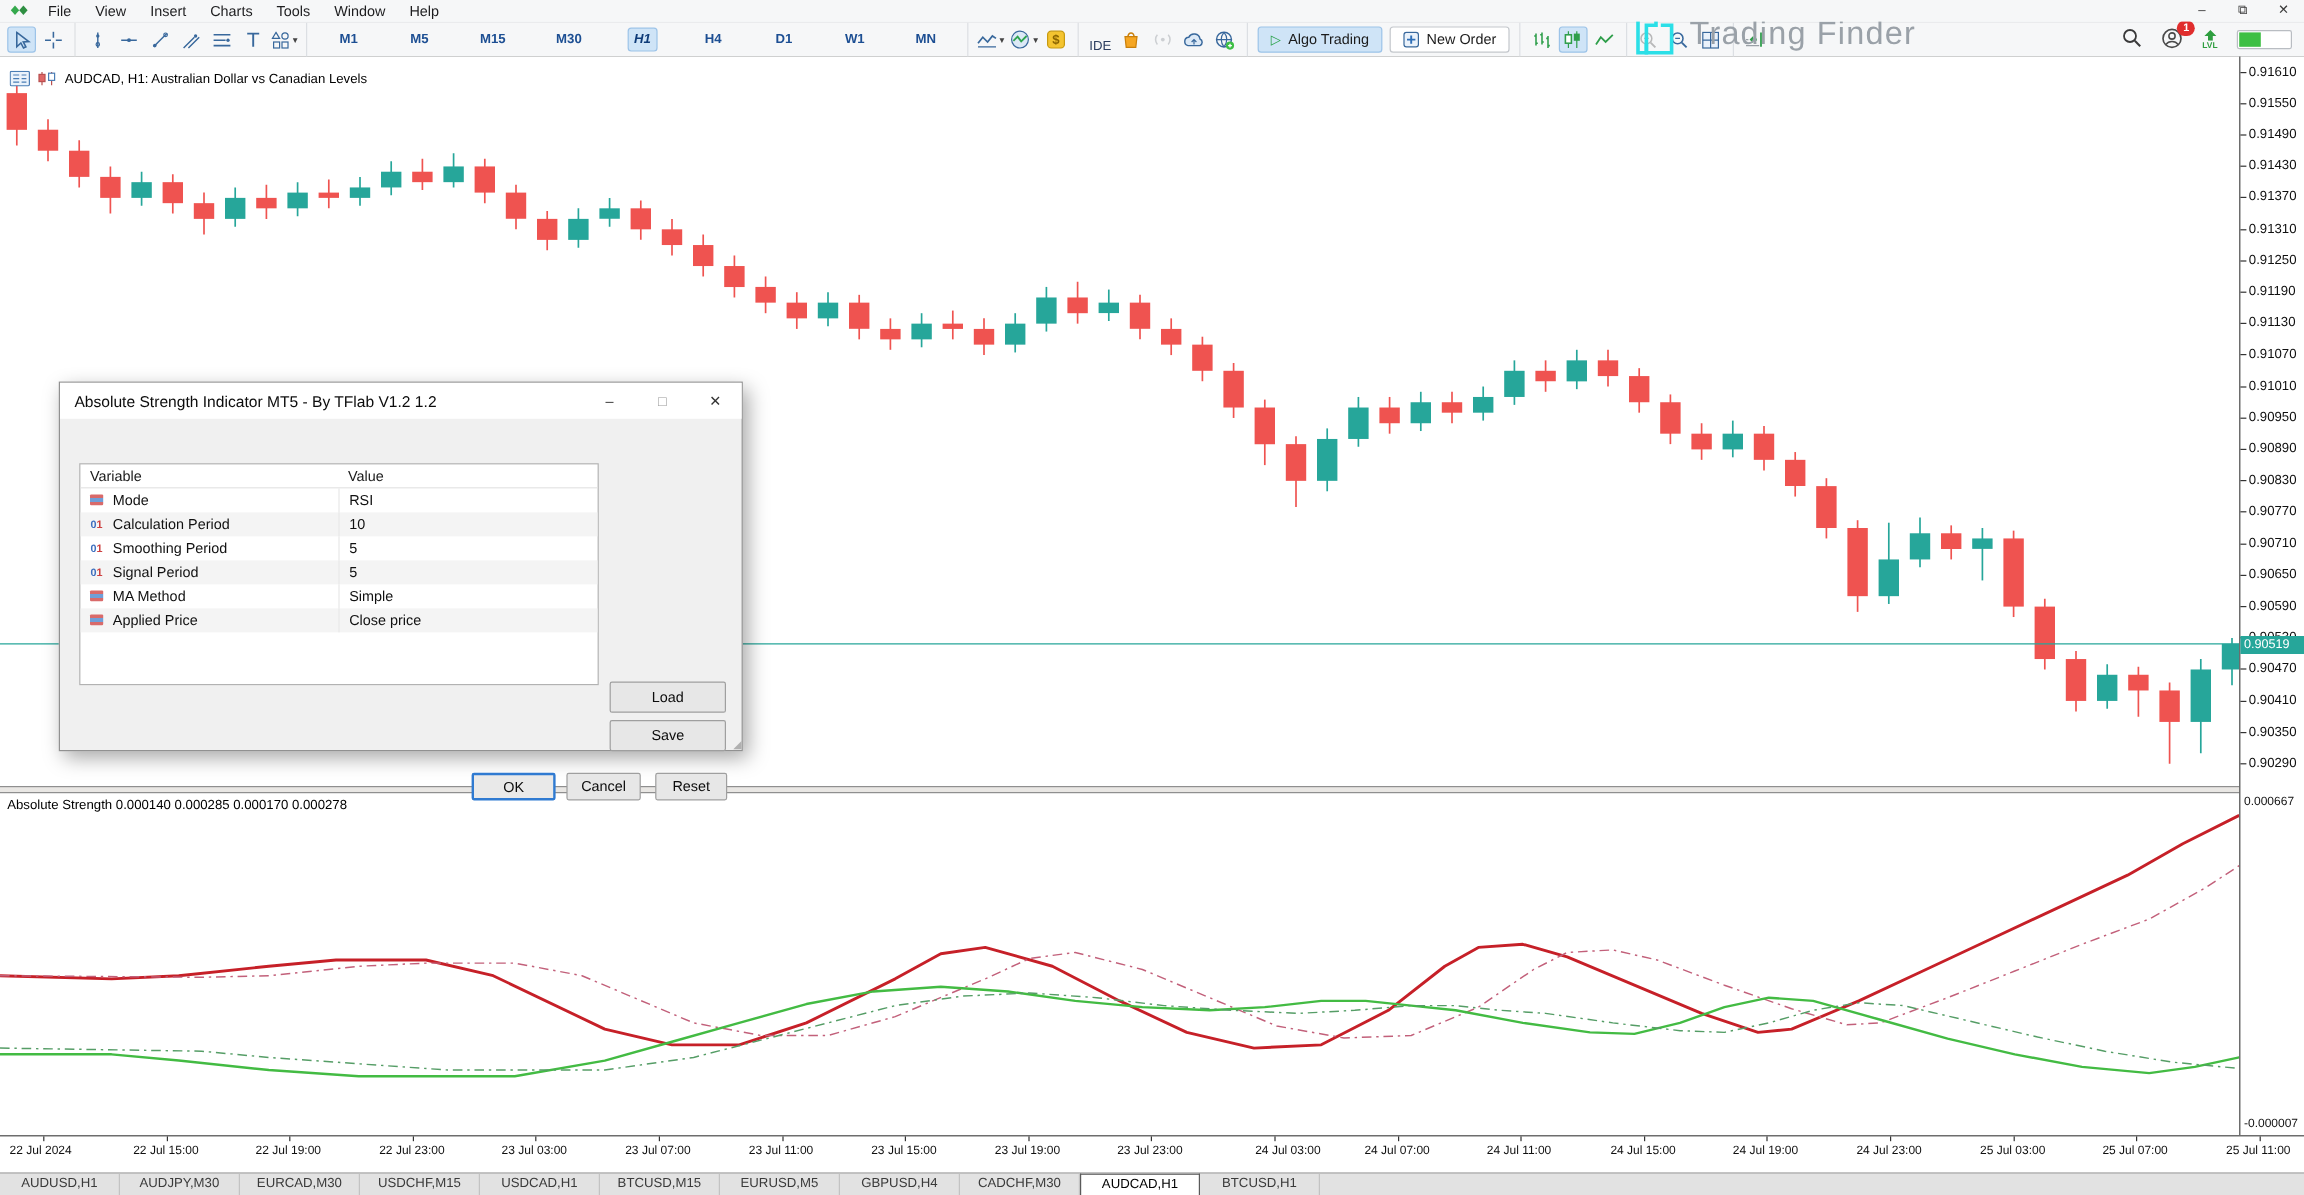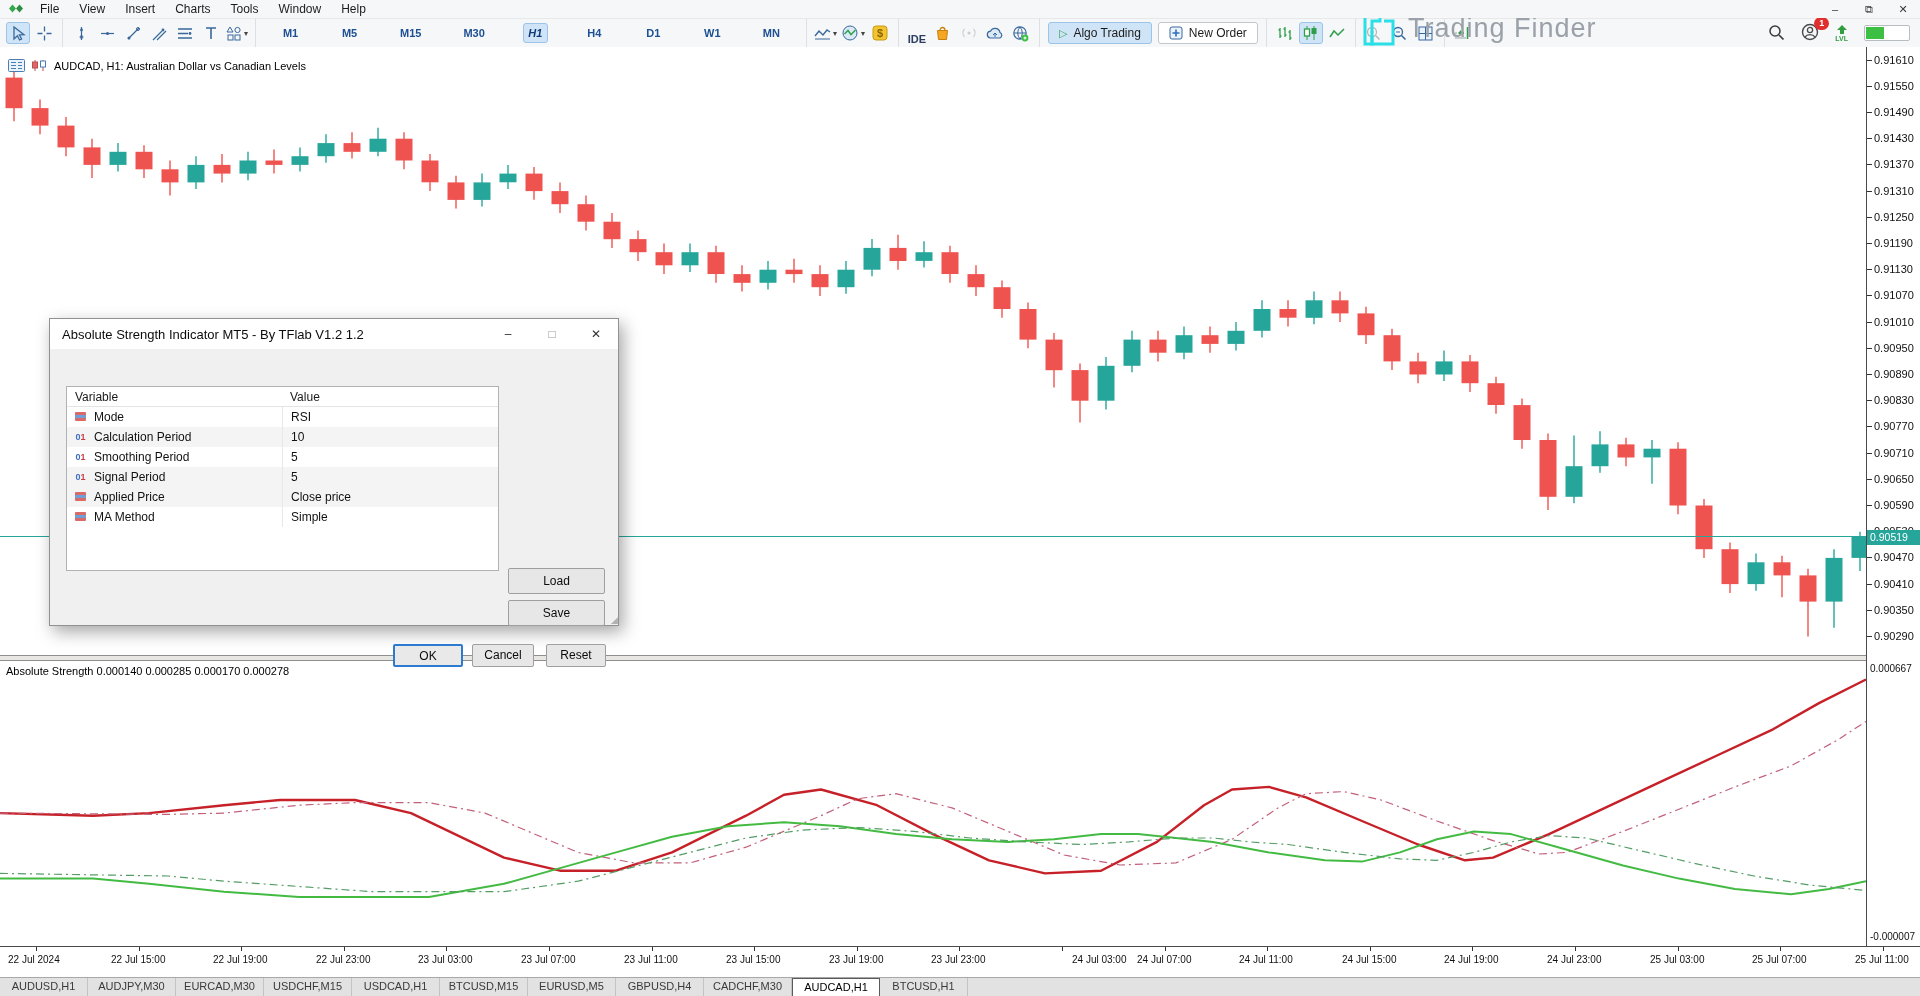--- a/index.html
+++ b/index.html
@@ -75,21 +75,21 @@
 
   
   .time-axis { position:absolute; left:0; top:946px; width:1920px; height:31px; background:#fff;
                border-top:1px solid #4a4a4a; font-size:10px; color:#101010; z-index:2; }
   .tlabel { position:absolute; top:7px; white-space:nowrap; }
   .ttick { position:absolute; top:0; width:1px; height:4px; background:#333; }
 
   
   .tabbar { position:absolute; left:0; top:977px; width:1920px; height:19px; background:#e2e2e2;
             border-top:1px solid #a8a8a8; display:flex; font-size:11px; z-index:3; }
-  .btab { width:88px; text-align:center; line-height:17px; color:#3a3a3a; border-right:1px solid #c3c3c3;
+  .btab { width:100px; text-align:center; line-height:17px; color:#3a3a3a; border-right:1px solid #c3c3c3;
           white-space:nowrap; overflow:hidden; }
   .btab.active { background:#fff; border:1px solid #5a5a5a; border-bottom:none; color:#000; }
 
   
   .dialog { position:absolute; left:49px; top:318px; width:570px; height:308px; background:#f0f0f0;
             border:1px solid #919191; box-shadow:4px 6px 16px rgba(0,0,0,.35); font-size:12px; z-index:10; }
   .dlg-title { height:30px; background:#fff; display:flex; align-items:center; padding-left:12px;
                font-size:13px; color:#0c0c0c; }
   .dlg-controls { margin-left:auto; display:flex; height:100%; }
   .dlg-ctl { width:44px; text-align:center; color:#333; font-size:12px; line-height:30px; }
@@ -226,21 +226,21 @@
         <span class="drop">▾</span>
       </span>
     <span class="tbtn">
         <svg width="16" height="16" viewBox="0 0 16 16">
           <rect x="1" y="1" width="14" height="14" rx="3" fill="#f4c430" stroke="#c79a10"></rect>
           <text x="8" y="12" font-size="11" font-weight="bold" text-anchor="middle" fill="#8a6400">$</text>
         </svg>
       </span>
   </div>
   <div class="tb-group">
-    <span class="tbtn" style="font-weight:700;color:#2c3e60;margin-top:12px;">IDE</span>
+    <span class="tbtn" style="font-weight:400;color:#2c3e60;margin-top:12px;">IDE</span>
     <span class="tbtn">
         <svg width="15" height="16" viewBox="0 0 15 16">
           <path d="M2.5 5.5 h10 l-1 9 h-8 z" fill="#f5a623" stroke="#c97f0a"></path>
           <path d="M5 5.5 a2.5 3 0 0 1 5 0" fill="none" stroke="#c97f0a" stroke-width="1.3"></path>
         </svg>
       </span>
     <span class="tbtn dis">
         <svg width="18" height="12" viewBox="0 0 18 12">
           <circle cx="9" cy="6" r="1.6" fill="#8a8f96"></circle>
           <path d="M4.5 2 a6 6 0 0 0 0 8 M13.5 2 a6 6 0 0 1 0 8" fill="none" stroke="#8a8f96" stroke-width="1.3"></path>
@@ -578,21 +578,21 @@
     <div class="tlabel" style="left:521px">23 Jul 07:00</div>
     <div class="ttick" style="left:652px"></div>
     <div class="tlabel" style="left:624px">23 Jul 11:00</div>
     <div class="ttick" style="left:754px"></div>
     <div class="tlabel" style="left:726px">23 Jul 15:00</div>
     <div class="ttick" style="left:857px"></div>
     <div class="tlabel" style="left:829px">23 Jul 19:00</div>
     <div class="ttick" style="left:959px"></div>
     <div class="tlabel" style="left:931px">23 Jul 23:00</div>
     <div class="ttick" style="left:1062px"></div>
-    <div class="tlabel" style="left:1072px">24 Jul 03:00</div>
+    <div class="tlabel" style="left:1046px">24 Jul 03:00</div>
     <div class="ttick" style="left:1165px"></div>
     <div class="tlabel" style="left:1137px">24 Jul 07:00</div>
     <div class="ttick" style="left:1267px"></div>
     <div class="tlabel" style="left:1239px">24 Jul 11:00</div>
     <div class="ttick" style="left:1370px"></div>
     <div class="tlabel" style="left:1342px">24 Jul 15:00</div>
     <div class="ttick" style="left:1472px"></div>
     <div class="tlabel" style="left:1444px">24 Jul 19:00</div>
     <div class="ttick" style="left:1575px"></div>
     <div class="tlabel" style="left:1547px">24 Jul 23:00</div>
@@ -646,29 +646,29 @@
         <div class="drow">
           <span class="dicon"><b class="i0">0</b><b class="i1">1</b></span>
           <span class="dname">Smoothing Period</span>
           <span class="dval">5</span>
         </div>
         <div class="drow alt">
           <span class="dicon"><b class="i0">0</b><b class="i1">1</b></span>
           <span class="dname">Signal Period</span>
           <span class="dval">5</span>
         </div>
+        <div class="drow">
+          <span class="dicon"><span class="enum-ic"></span></span>
+          <span class="dname">MA Method</span>
+          <span class="dval">Simple</span>
+        </div>
         <div class="drow alt">
           <span class="dicon"><span class="enum-ic"></span></span>
           <span class="dname">Applied Price</span>
           <span class="dval">Close price</span>
-        </div>
-        <div class="drow">
-          <span class="dicon"><span class="enum-ic"></span></span>
-          <span class="dname">MA Method</span>
-          <span class="dval">Simple</span>
         </div>
       </div>
   </div>
   <div class="dlg-btn" id="btn-load">Load</div>
   <div class="dlg-btn" id="btn-save">Save</div>
   <div class="dlg-btn" id="btn-ok">OK</div>
   <div class="dlg-btn" id="btn-cancel">Cancel</div>
   <div class="dlg-btn" id="btn-reset">Reset</div>
   <div class="grip">◢</div>
 </div>

